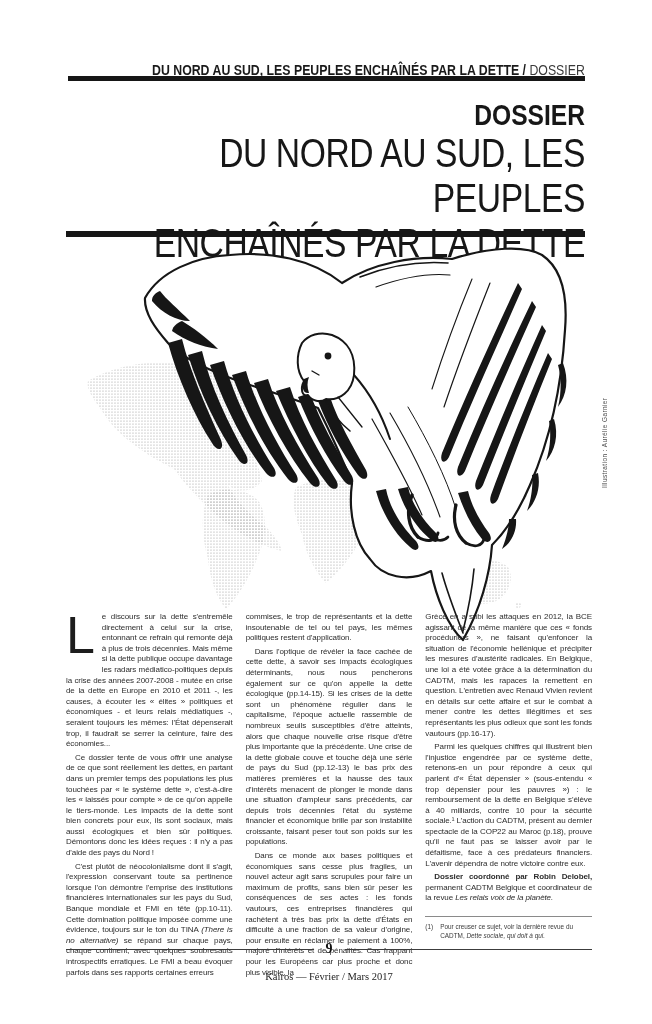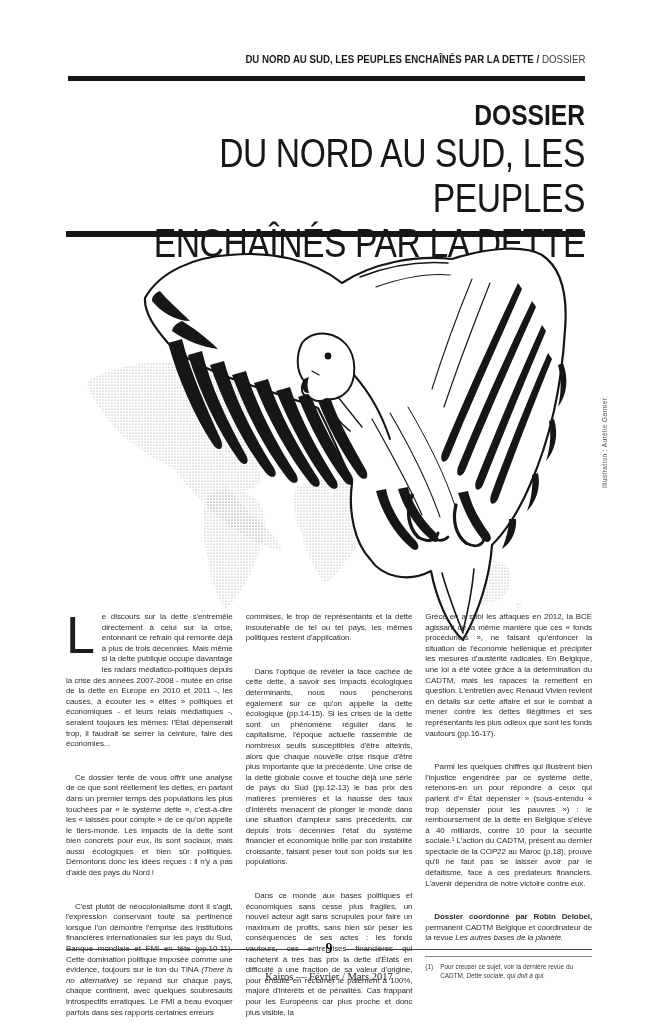--- a/index.html
+++ b/index.html
@@ -3,22 +3,22 @@
 <meta charset="utf-8">
 <style>
   html,body{margin:0;padding:0;}
   body{
     width:652px;height:1024px;position:relative;overflow:hidden;
     background:#ffffff;color:#2a2a2a;
     font-family:"Liberation Sans",sans-serif;
   }
   
   .running-head{
-    position:absolute;top:53px;left:60px;right:67px;
-    text-align:right;white-space:nowrap;font-size:11px;font-weight:bold;
+    position:absolute;top:62px;left:60px;right:67px;
+    text-align:right;white-space:nowrap;font-size:14px;font-weight:bold;
     color:#1a1a1a;
   }
   .running-head .cond{display:inline-block;transform:scaleX(.88);transform-origin:100% 50%;}
   .running-head .light{font-weight:400;color:#3a3a3a;}
   .head-rule{position:absolute;top:76px;left:68px;right:67px;height:5px;background:#161616;}
 
   
   .kicker{
     position:absolute;top:98px;right:67px;font-size:30px;font-weight:bold;color:#171717;
   }
@@ -37,21 +37,21 @@
     font-size:6.5px;letter-spacing:.4px;color:#4a4a4a;white-space:nowrap;
   }
 
   
   .article{position:absolute;top:612px;left:66px;right:60px;display:flex;gap:13px;}
   .col{
     flex:1;font-size:8px;line-height:10.6px;text-align:justify;
     letter-spacing:-.1px;color:#2d2d2d;
   }
   .col p{margin:0;}
-  .col p + p{margin-top:23px;}
+  .col p + p{margin-top:3px;}
   .indent{text-indent:9px;}
   .dropcap{
     float:left;font-size:52px;line-height:42px;height:52px;
     padding:2px 7px 0 0;color:#1d1d1d;font-weight:400;
   }
   .it{font-style:italic;}
   .b{font-weight:bold;}
   .byline{margin-top:10.6px;text-indent:9px;}
   .footnote-block{margin-top:12px;border-top:1px solid #8a8a8a;padding-top:5px;}
   .footnote{
@@ -176,21 +176,21 @@
     <p class="indent"><span>C'est plutôt de néocolonialisme dont il s'agit, l'expression conservant toute sa pertinence lorsque l'on démontre l'emprise des institutions financières internationales sur les pays du Sud, Banque mondiale et FMI en tête (pp.10-11). Cette domination politique imposée comme une évidence, toujours sur le ton du TINA </span><span class="it">(There is no alternative)</span><span> se répand sur chaque pays, chaque continent, avec quelques soubresauts introspectifs erratiques. Le FMI a beau évoquer parfois dans ses rapports certaines erreurs</span></p>
   </div>
   <div class="col">
     <p>commises, le trop de représentants et la dette insoutenable de tel ou tel pays, les mêmes politiques restent d'application.</p>
     <p class="indent">Dans l'optique de révéler la face cachée de cette dette, à savoir ses impacts écologiques déterminants, nous nous pencherons également sur ce qu'on appelle la dette écologique (pp.14-15). Si les crises de la dette sont un phénomène régulier dans le capitalisme, l'époque actuelle rassemble de nombreux seuils susceptibles d'être atteints, alors que chaque nouvelle crise risque d'être plus importante que la précédente. Une crise de la dette globale couve et touche déjà une série de pays du Sud (pp.12-13) le bas prix des matières premières et la hausse des taux d'intérêts menacent de plonger le monde dans une situation d'ampleur sans précédents, car depuis trois décennies l'état du système financier et économique brille par son instabilité croissante, faisant peser tout son poids sur les populations.</p>
     <p class="indent">Dans ce monde aux bases politiques et économiques sans cesse plus fragiles, un nouvel acteur agit sans scrupules pour faire un maximum de profits, sans bien sûr peser les conséquences de ses actes : les fonds vautours, ces entreprises financières qui rachètent à très bas prix la dette d'États en difficulté à une fraction de sa valeur d'origine, pour ensuite en réclamer le paiement à 100%, majoré d'intérêts et de pénalités. Cas frappant pour les Européens car plus proche et donc plus visible, la</p>
   </div>
   <div class="col">
     <p>Grèce en a subi les attaques en 2012, la BCE agissant de la même manière que ces « fonds procéduriers », ne faisant qu'enfoncer la situation de l'économie hellénique et précipiter les mesures d'austérité radicales. En Belgique, une loi a été votée grâce à la détermination du CADTM, mais les rapaces la remettent en question. L'entretien avec Renaud Vivien revient en détails sur cette affaire et sur le combat à mener contre les dettes illégitimes et ses représentants les plus odieux que sont les fonds vautours (pp.16-17).</p>
     <p class="indent">Parmi les quelques chiffres qui illustrent bien l'injustice engendrée par ce système dette, retenons-en un pour répondre à ceux qui parlent d'« État dépensier » (sous-entendu « trop dépensier pour les pauvres ») : le remboursement de la dette en Belgique s'élève à 40 milliards, contre 10 pour la sécurité sociale.¹ L'action du CADTM, présent au dernier spectacle de la COP22 au Maroc (p.18), prouve qu'il ne faut pas se laisser avoir par le défaitisme, face à ces prédateurs financiers. L'avenir dépendra de notre victoire contre eux.</p>
-    <p class="byline"><span class="b">Dossier coordonné par Robin Delobel,</span><span> permanent CADTM Belgique et coordinateur de la revue </span><span class="it">Les autres bases de la planète.</span></p>
+    <p class="byline"><span class="b">Dossier coordonné par Robin Delobel,</span><span> permanent CADTM Belgique et coordinateur de la revue </span><span class="it">Les relais voix de la planète.</span></p>
     <div class="footnote-block">
       <div class="footnote">
         <span class="fmark">(1)</span>
         <span><span>Pour creuser ce sujet, voir la dernière revue du CADTM, </span><span class="it">Dette sociale, qui doit à qui.</span></span>
       </div>
     </div>
   </div>
 </div>
 
 <div class="footer">

